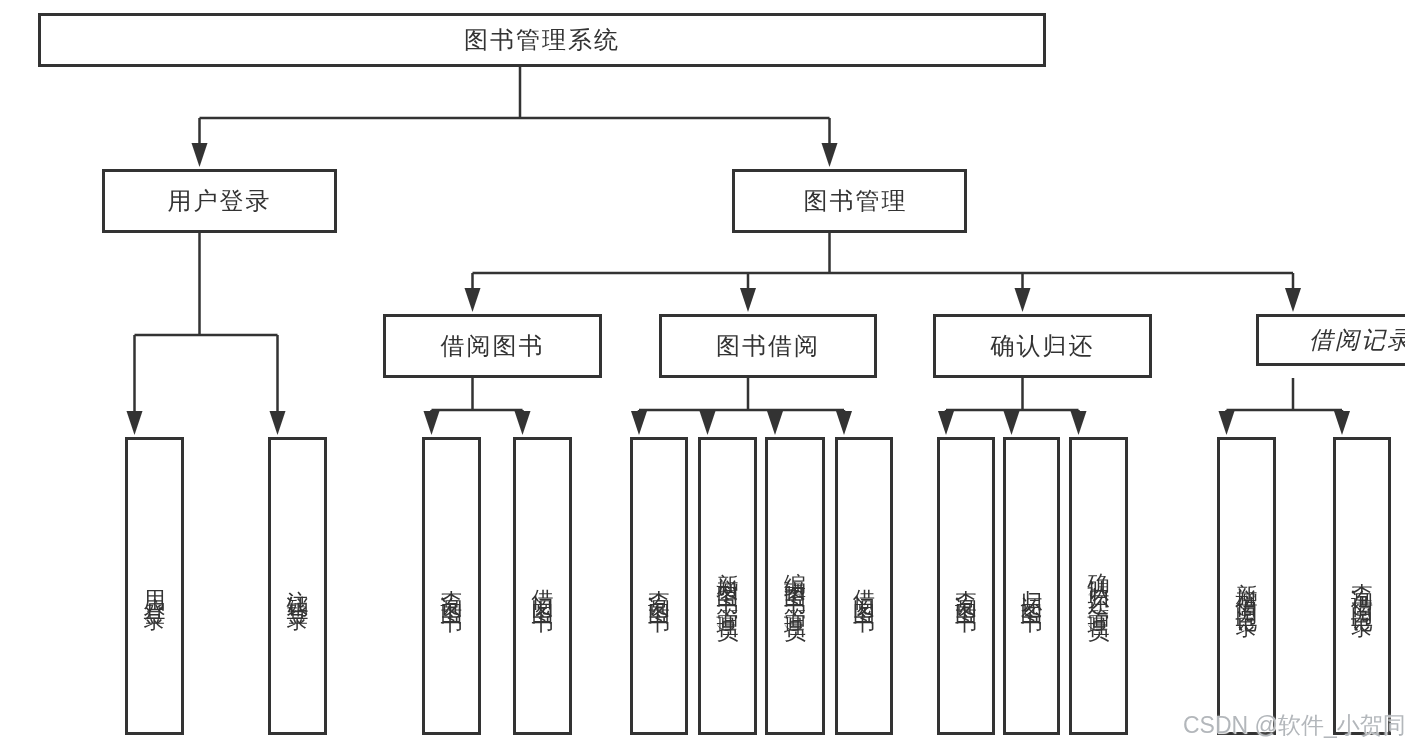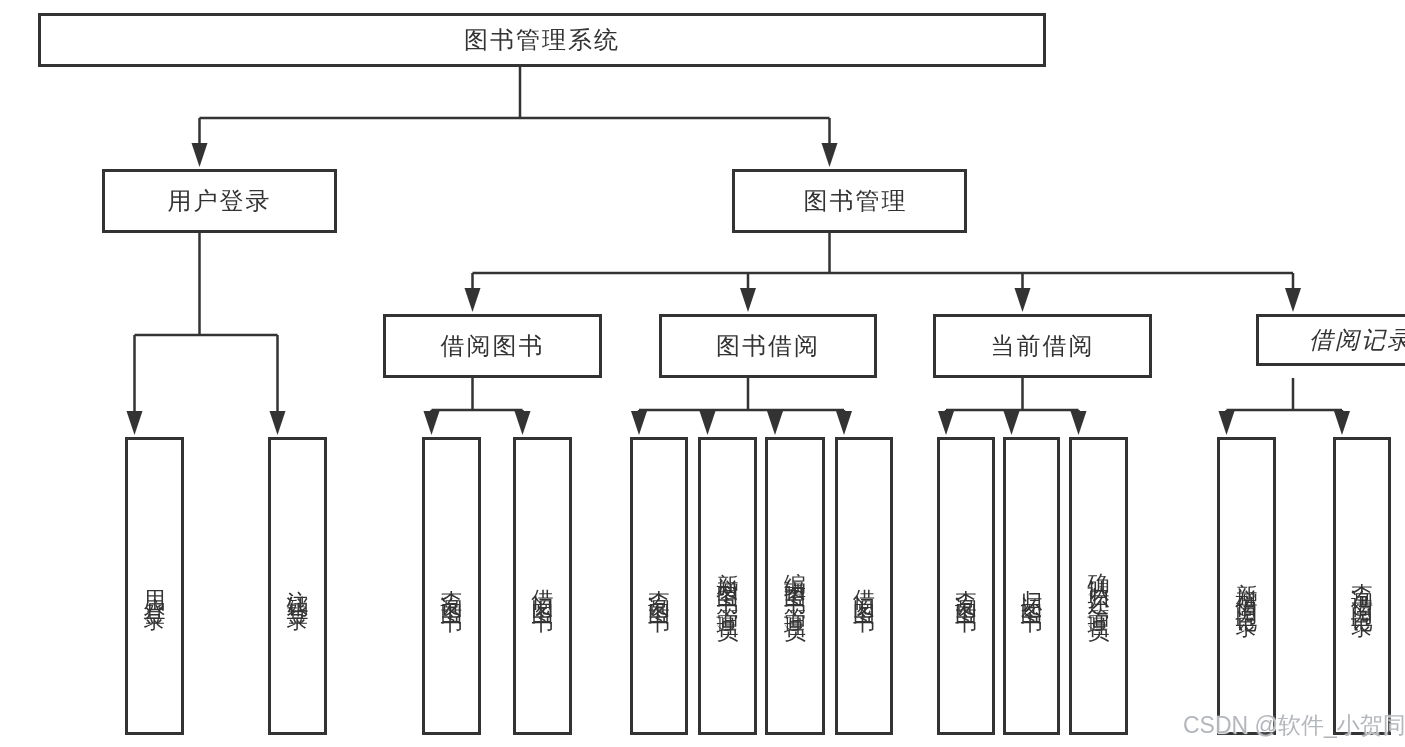--- a/index.html
+++ b/index.html
@@ -93,21 +93,21 @@
     </g>
   </svg>
 
   <div class="node h-node" style="left:18px; top:13px; width:1008px; height:54px;">图书管理系统</div>
 
   <div class="node h-node" style="left:82px; top:169px; width:235px; height:64px;">用户登录</div>
   <div class="node h-node" style="left:712px; top:169px; width:235px; height:64px;padding-left:12px;">图书管理</div>
 
   <div class="node h-node" style="left:363px; top:314px; width:219px; height:64px;">借阅图书</div>
   <div class="node h-node" style="left:639px; top:314px; width:218px; height:64px;text-align:right;">图书借阅</div>
-  <div class="node h-node" style="left:913px; top:314px; width:219px; height:64px;">当前借阅</div>
+  <div class="node h-node" style="left:913px; top:314px; width:219px; height:64px;">确认归还</div>
   <div class="node h-node" style="left:1236px; top:314px; width:210px; height:52px;font-style:italic;">借阅记录</div>
 
   <div class="node v-node" style="left:105px; top:437px; width:59px; height:298px;">用户登录</div>
   <div class="node v-node" style="left:248px; top:437px; width:59px; height:298px;">注销登录</div>
 
   <div class="node v-node" style="left:402px; top:437px; width:59px; height:298px;">查询图书</div>
   <div class="node v-node" style="left:493px; top:437px; width:59px; height:298px;">借阅图书</div>
 
   <div class="node v-node" style="left:610px; top:437px; width:58px; height:298px;">查询图书</div>
   <div class="node v-node" style="left:678px; top:437px; width:59px; height:298px;">新增图书（管理员）</div>

